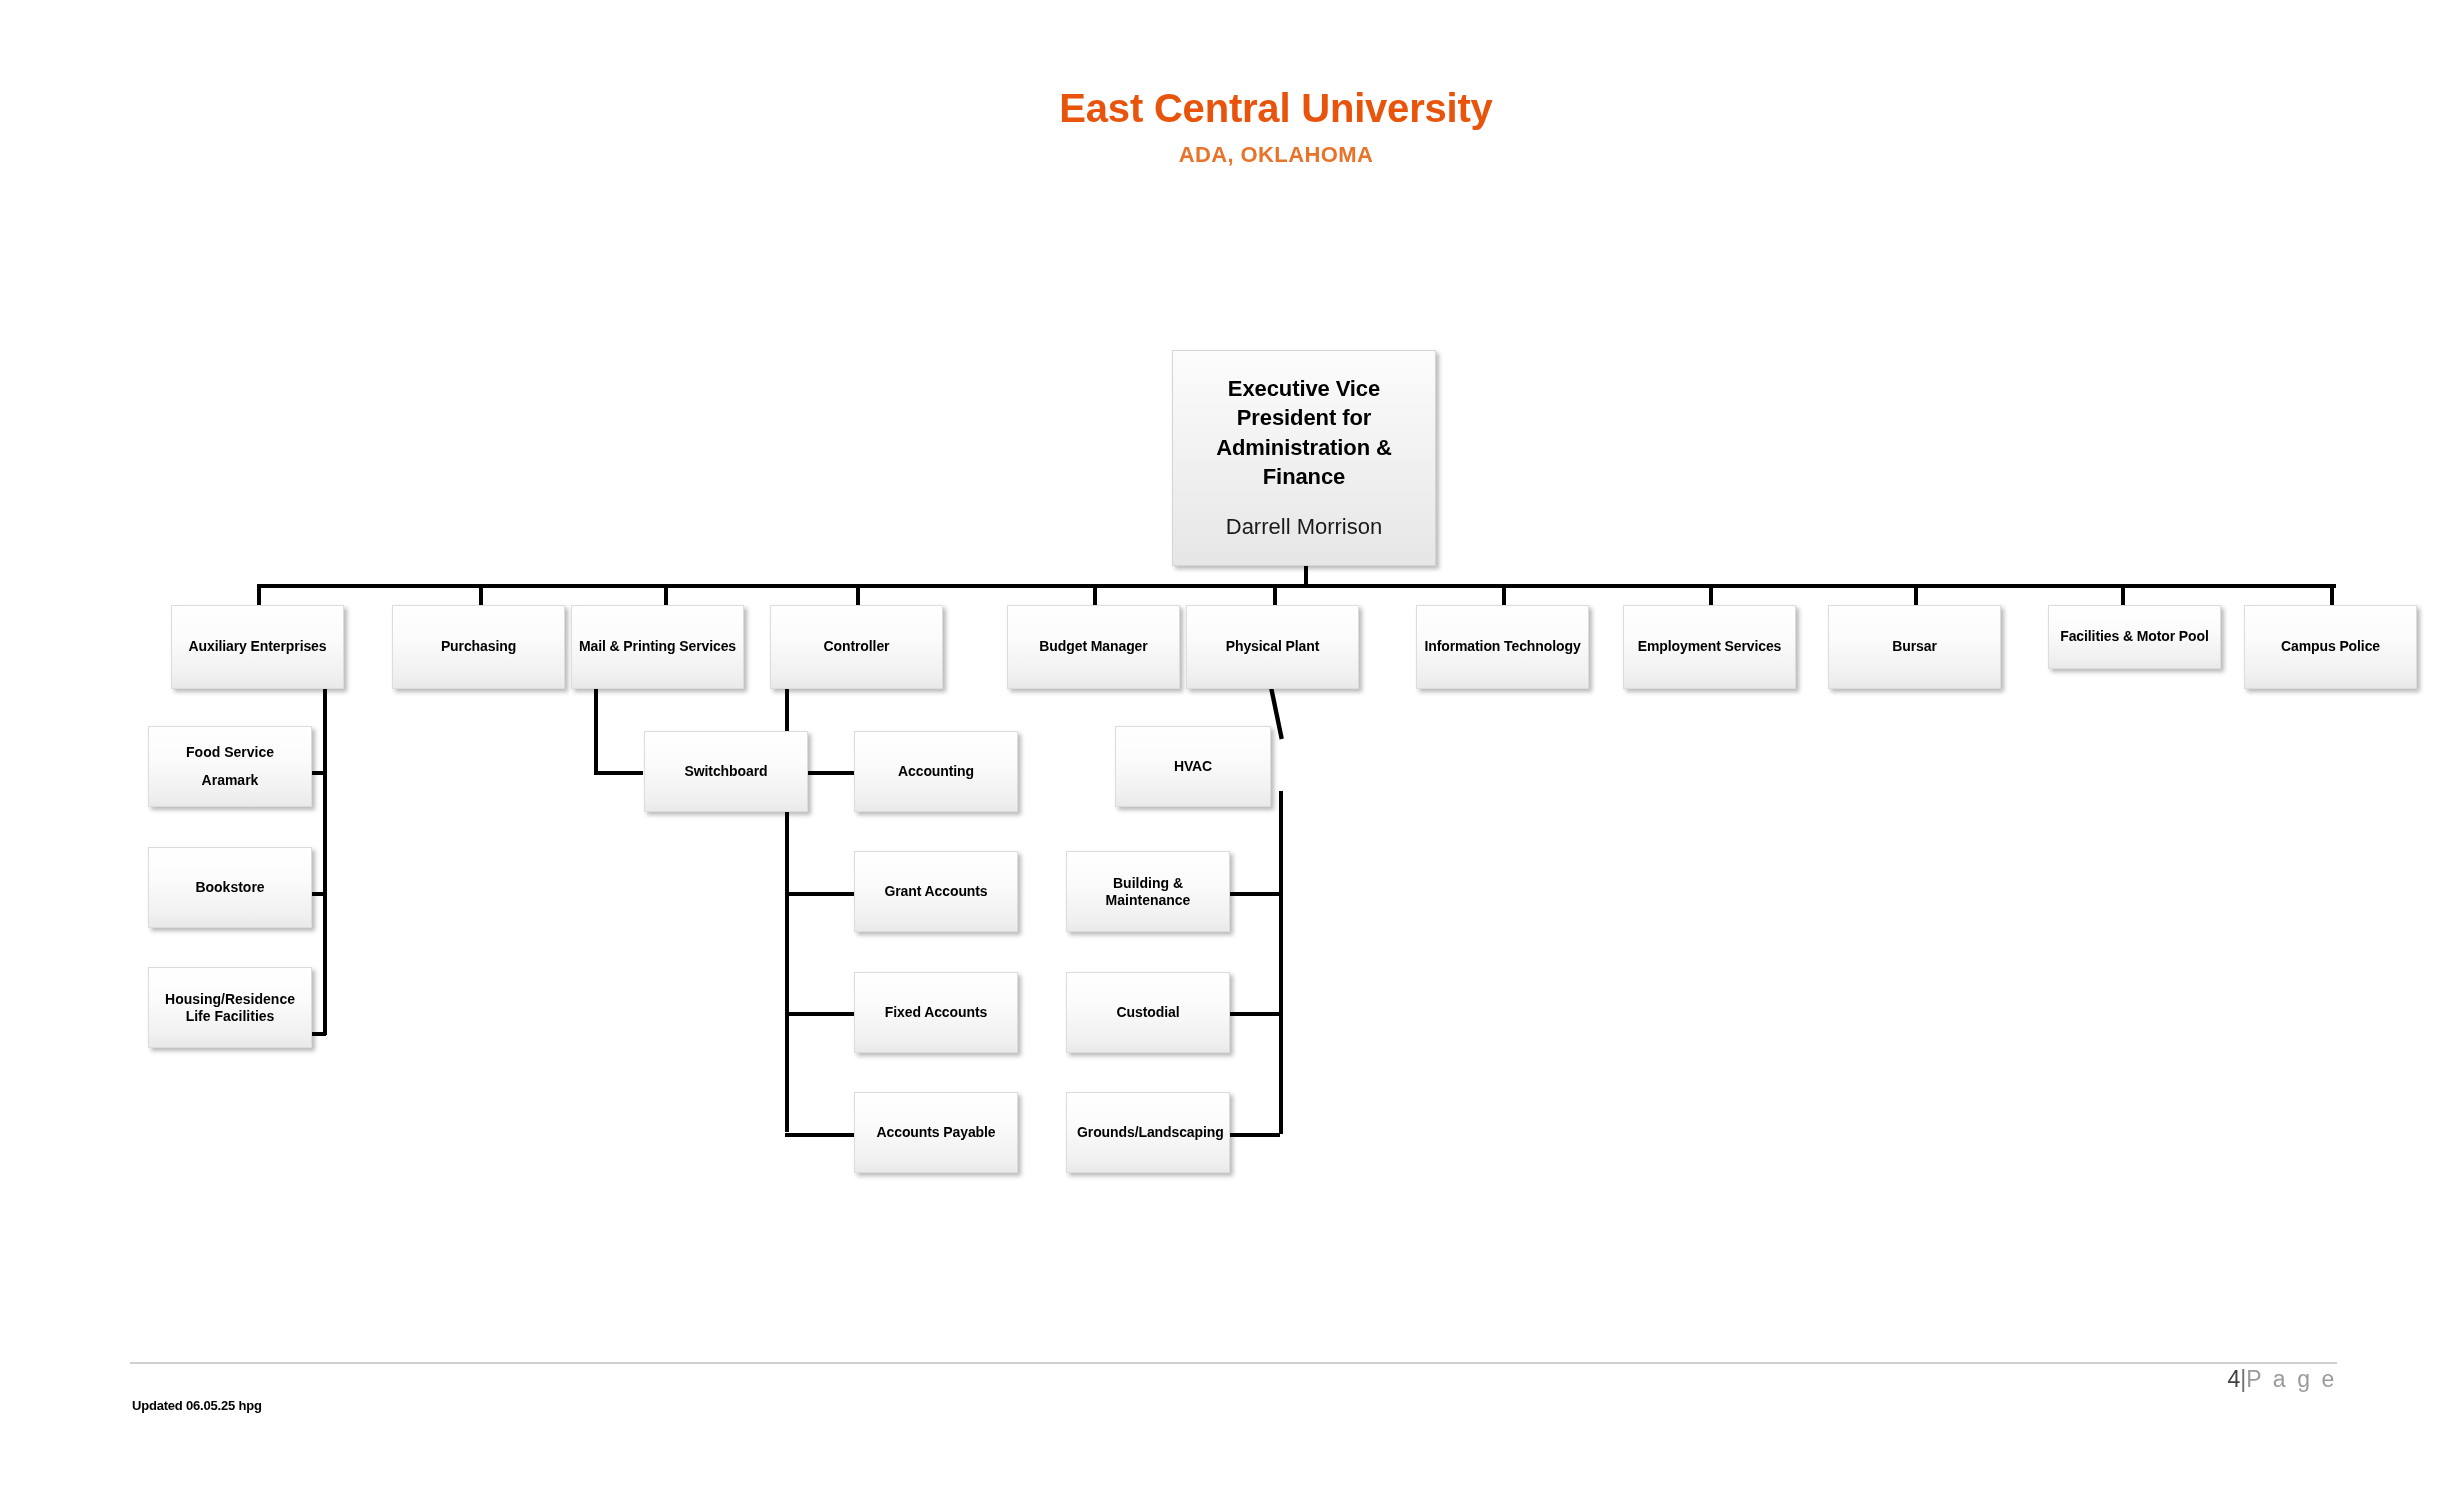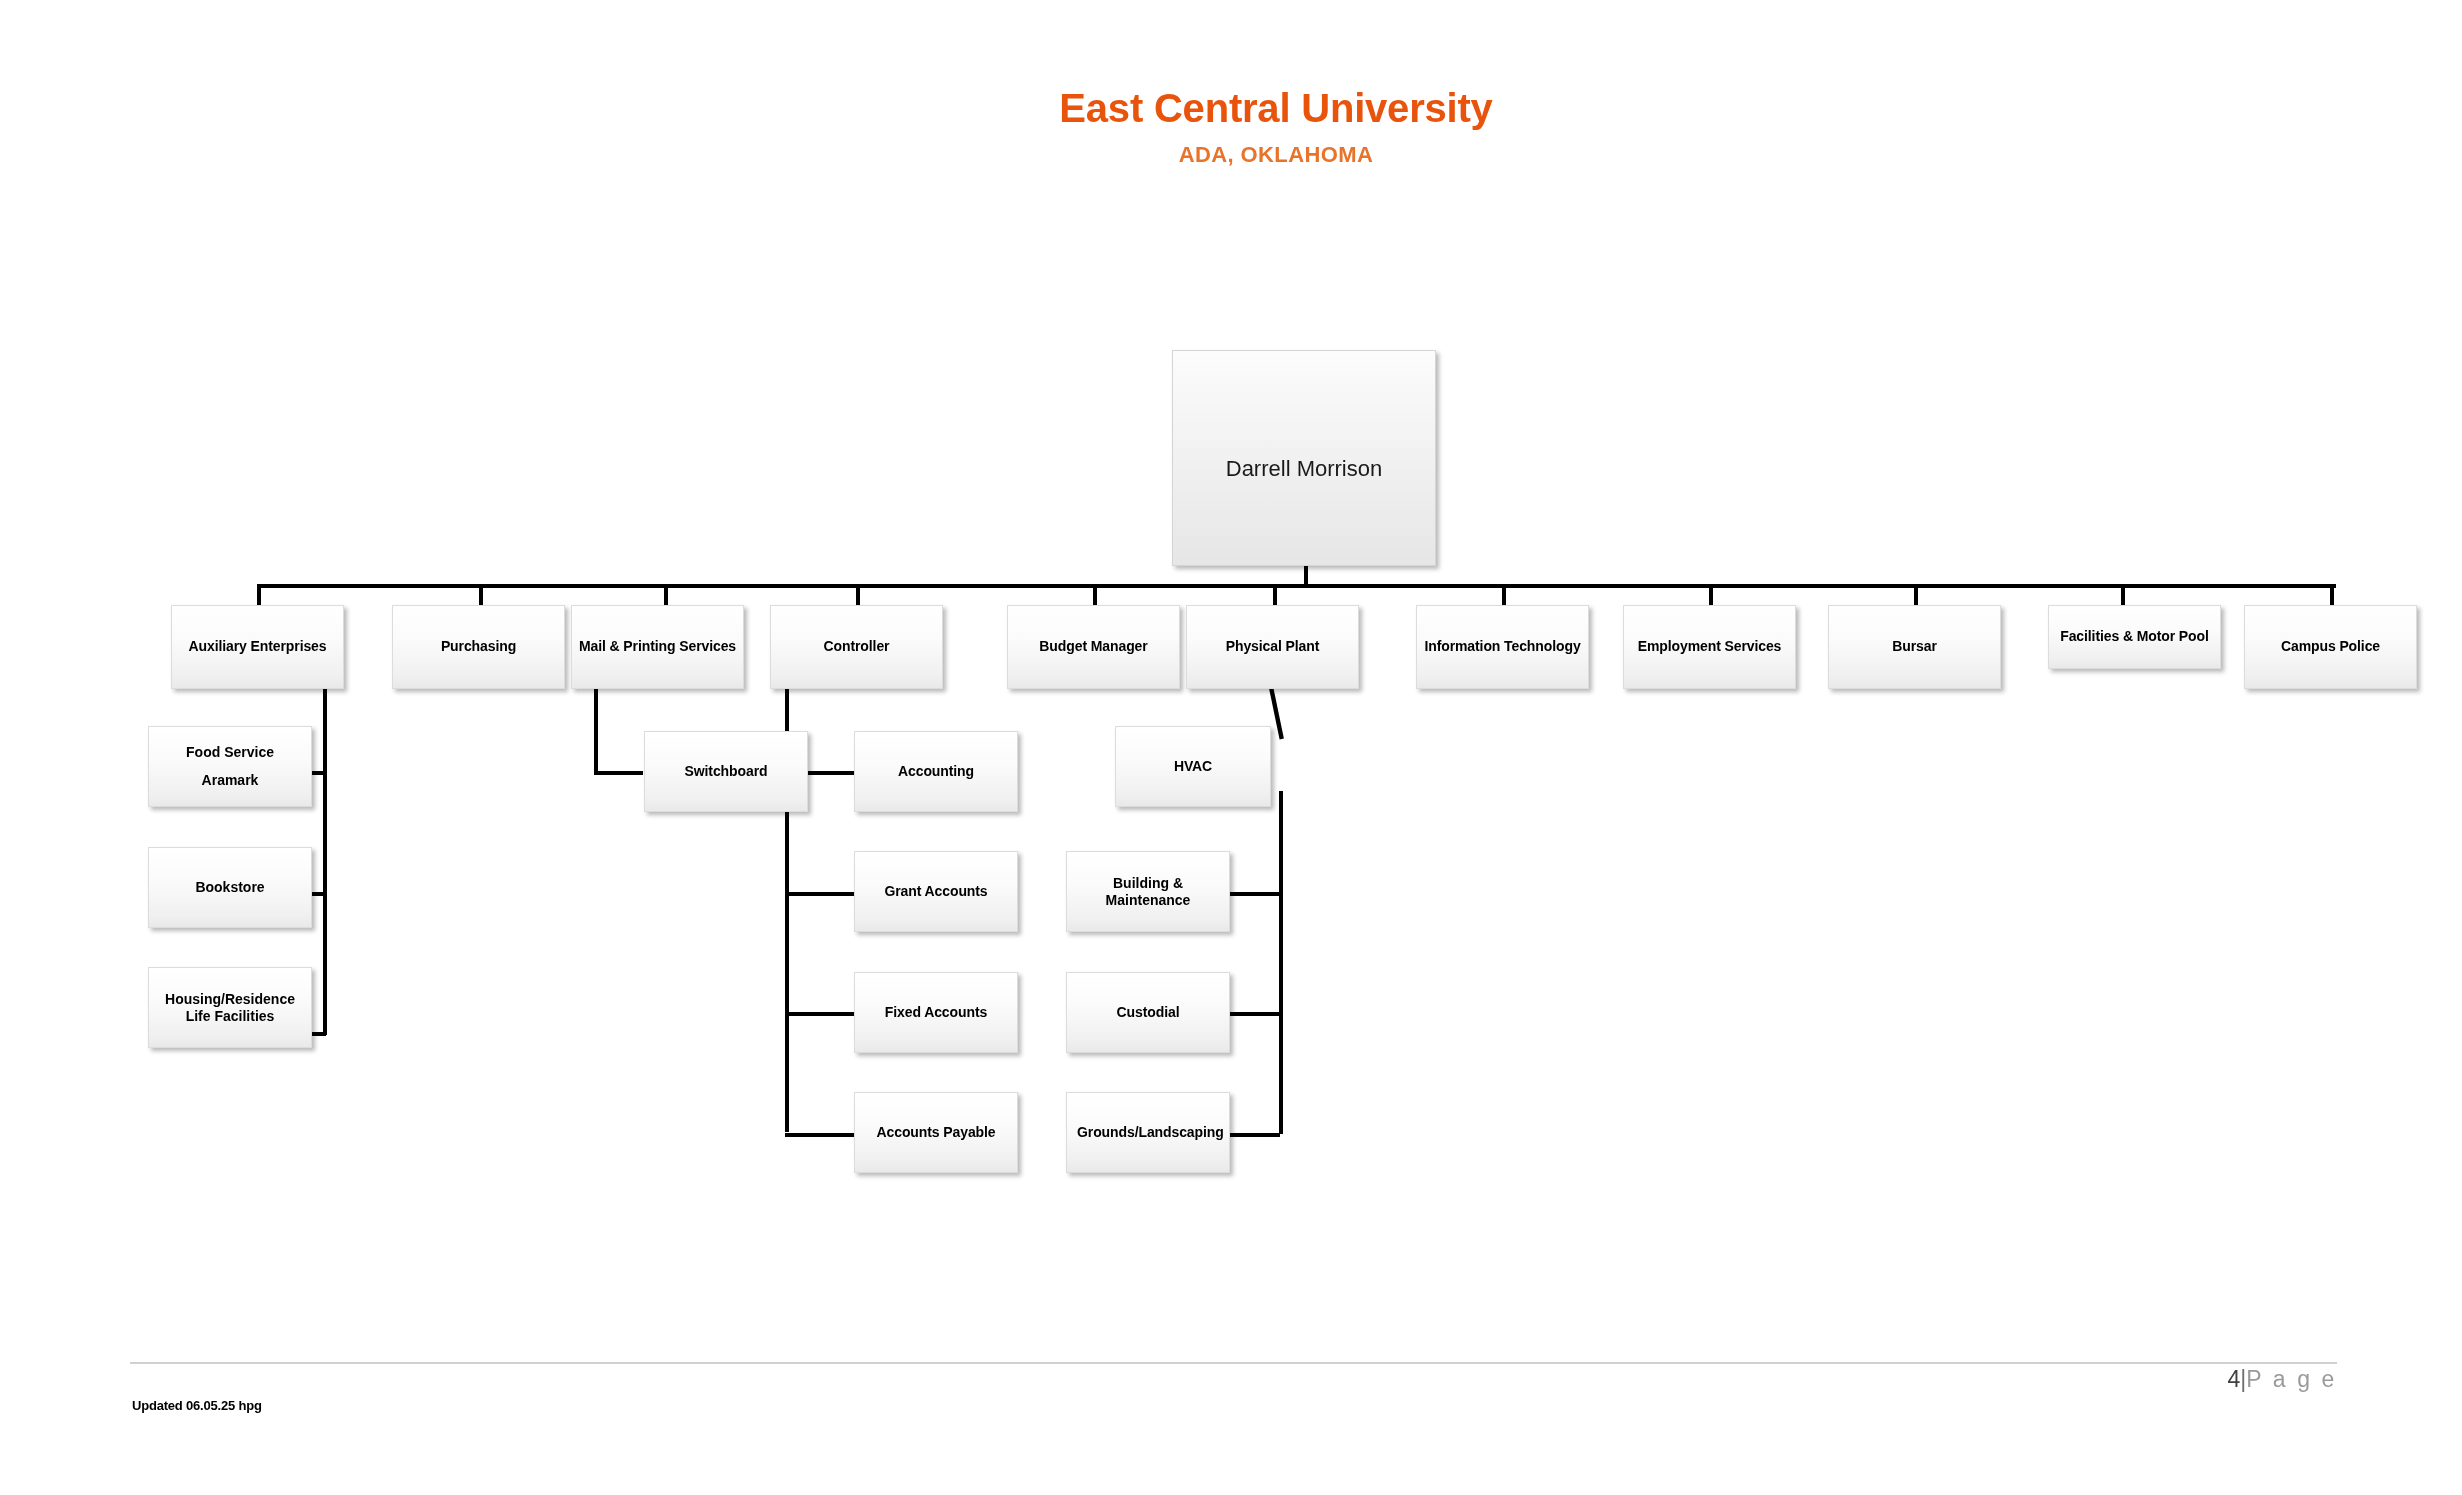--- a/index.html
+++ b/index.html
@@ -189,20 +189,21 @@
 
   <svg class="diag" width="35" height="53" style="left:1259px; top:688px;" viewBox="0 0 40 60">
     <line x1="14" y1="0" x2="26" y2="58" stroke="#000000" stroke-width="5"></line>
   </svg>
   <div class="ln v" style="left:1279px; top:791px; height:343px;"></div>
   <div class="ln h" style="left:1229px; top:892px; width:51px;"></div>
   <div class="ln h" style="left:1229px; top:1012px; width:51px;"></div>
   <div class="ln h" style="left:1229px; top:1133px; width:51px;"></div>
 
   <div class="node root" style="left:1172px; top:350px; width:264px; height:216px;">
+    <div class="t">Executive Vice President for Administration &amp; Finance</div>
     <div class="sub">Darrell Morrison</div>
   </div>
 
   <div class="node" style="left:171px; top:605px; width:173px; height:84px;">
     <div class="t">Auxiliary Enterprises</div>
   </div>
 
   <div class="node" style="left:392px; top:605px; width:173px; height:84px;">
     <div class="t">Purchasing</div>
   </div>

